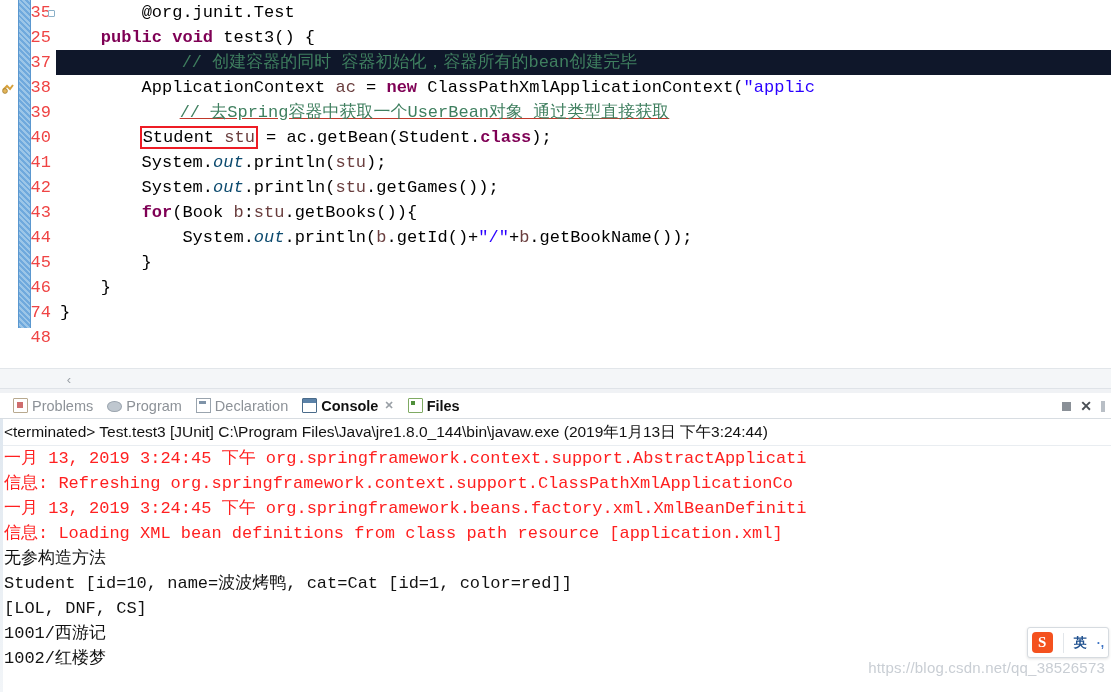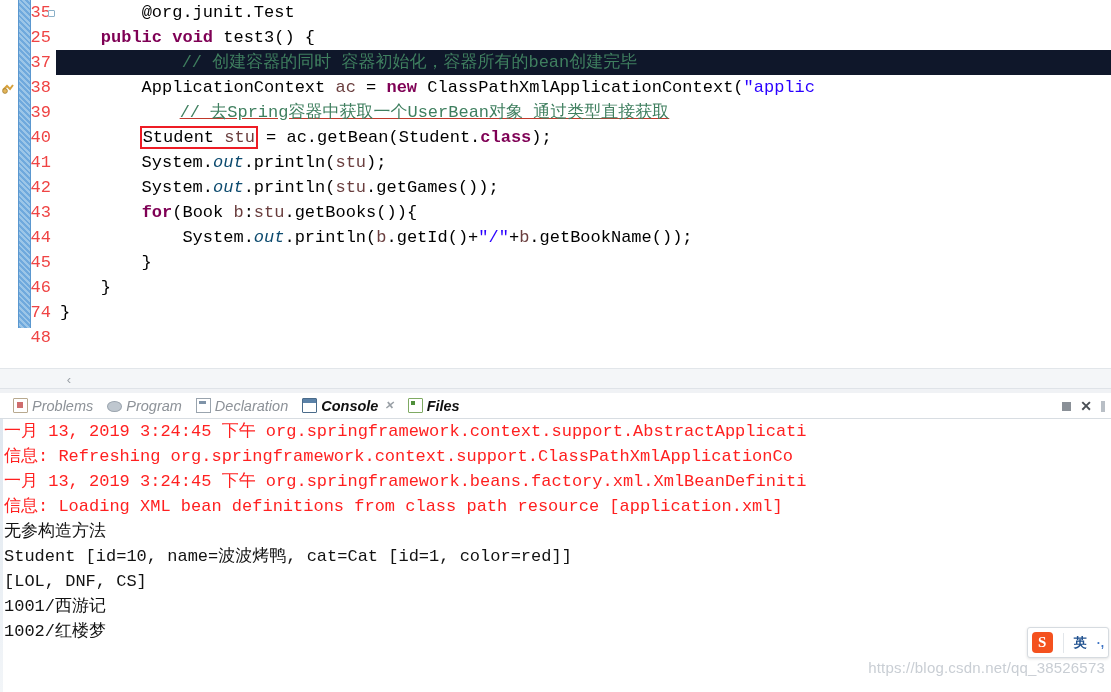--- a/index.html
+++ b/index.html
@@ -93,21 +93,21 @@
     position:absolute;left:0;top:393px;width:1111px;height:299px;
     background:#ffffff;
   }
   .tabbar{
     position:relative;height:26px;width:100%;
     background:#ffffff;border-bottom:1px solid #d8dde2;
     display:flex;align-items:center;padding-left:6px;box-sizing:border-box;
   }
   .tab{
     display:flex;align-items:center;gap:4px;height:24px;padding:0 7px;
-    font-size:14.5px;color:#8d9298;cursor:default;white-space:nowrap;font-style:italic;
+    font-size:14.5px;color:#8d9298;cursor:default;white-space:nowrap;
   }
   .tab.active{color:#111111;font-weight:bold;}
   .tab.junit{color:#111111;font-weight:bold;}
   .tab-icon{
     width:13px;height:13px;display:inline-block;position:relative;flex:0 0 13px;
   }
   .ic-problems{
     background:#ffffff;border:1px solid #b8a98f;border-radius:1px;
   }
   .ic-problems::after{
@@ -268,20 +268,21 @@
         </div>
         <div class="tab junit">
           <span class="tab-icon ic-junit"></span>
           <span>Files</span>
         </div>
       </div>
 
     <div class="console-body">
       <div class="console-left-rail"></div>
 
+      <div class="term-line">&lt;terminated&gt; Test.test3 [JUnit] C:\Program Files\Java\jre1.8.0_144\bin\javaw.exe (2019年1月13日 下午3:24:44)</div>
 
       <div class="log-area" id="log-area"><div class="log-err">一月 13, 2019 3:24:45 下午 org.springframework.context.support.AbstractApplicati</div><div class="log-err">信息: Refreshing org.springframework.context.support.ClassPathXmlApplicationCo</div><div class="log-err">一月 13, 2019 3:24:45 下午 org.springframework.beans.factory.xml.XmlBeanDefiniti</div><div class="log-err">信息: Loading XML bean definitions from class path resource [application.xml]</div><div class="log-out">无参构造方法</div><div class="log-out">Student [id=10, name=波波烤鸭, cat=Cat [id=1, color=red]]</div><div class="log-out">[LOL, DNF, CS]</div><div class="log-out">1001/西游记</div><div class="log-out">1002/红楼梦</div></div>
     </div>
 
   </div>
 
   <div class="ime-bar">
     <span class="ime-logo">S</span>
     <span class="ime-sep"></span>
     <span class="ime-item">英</span>

